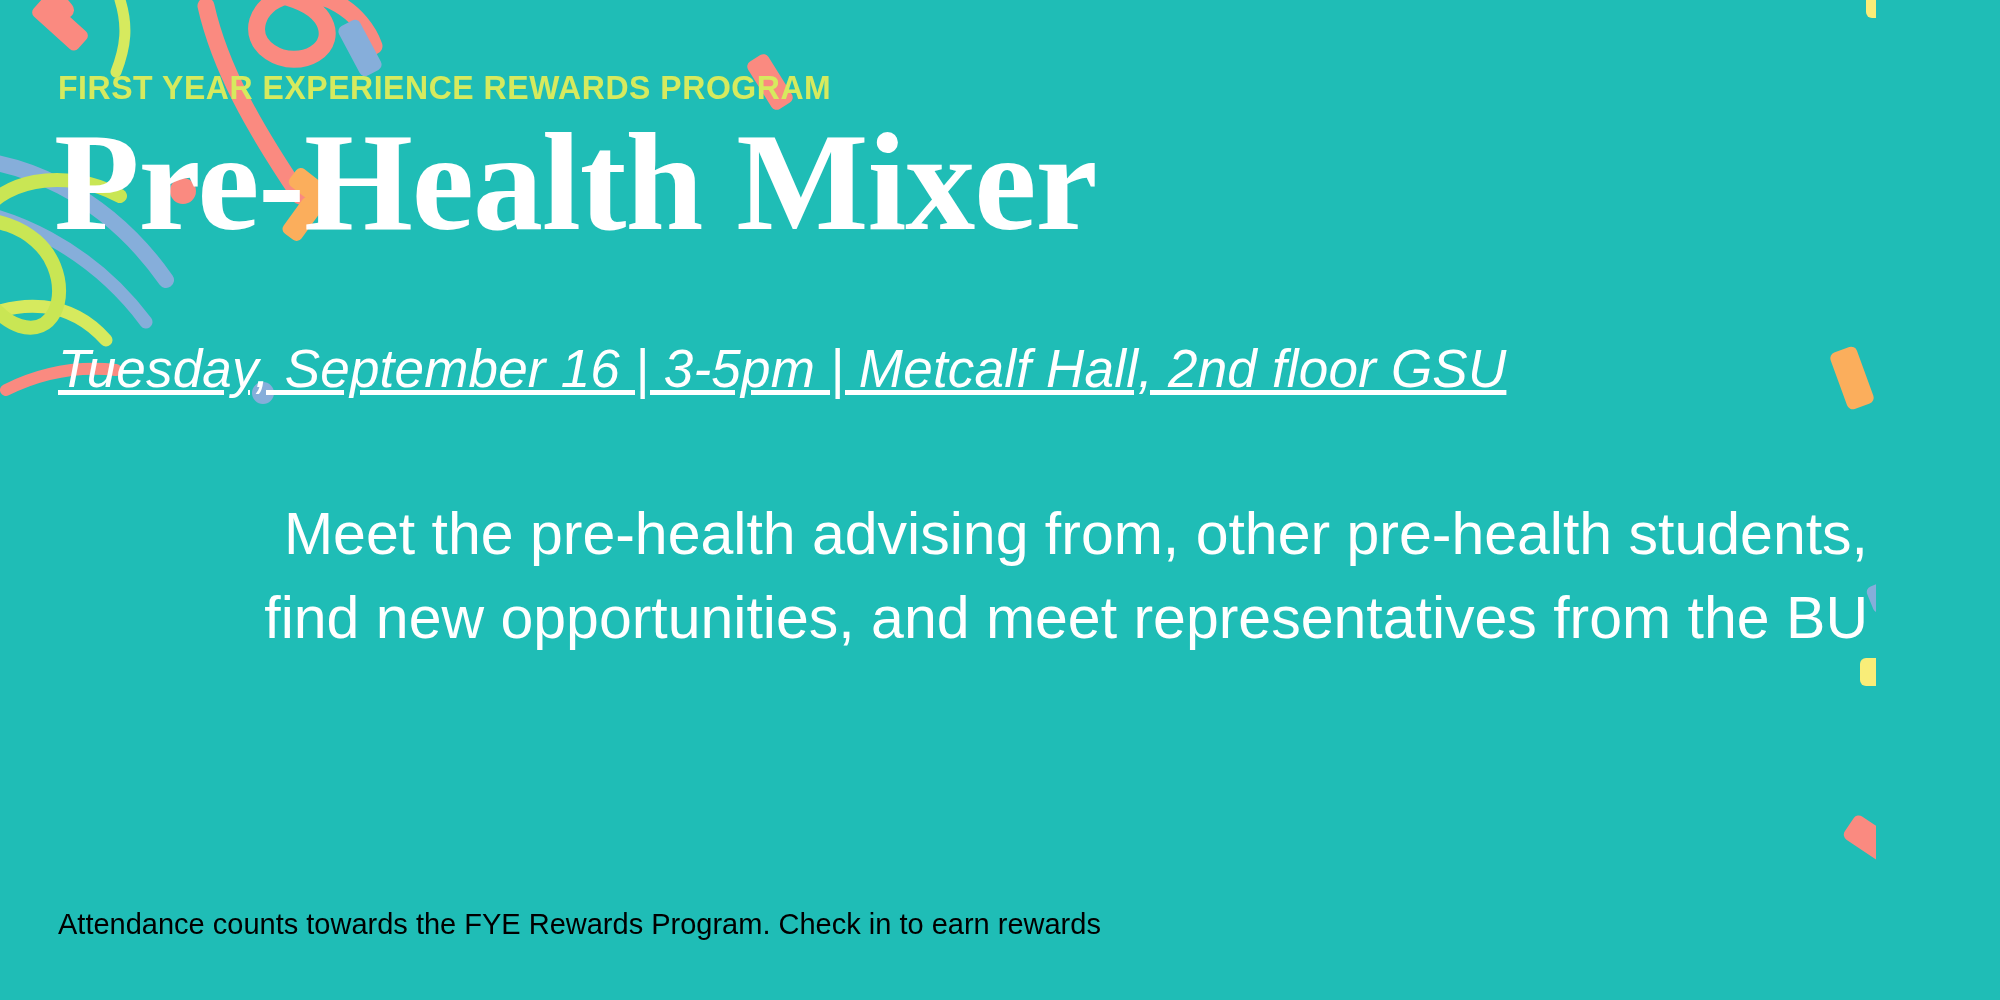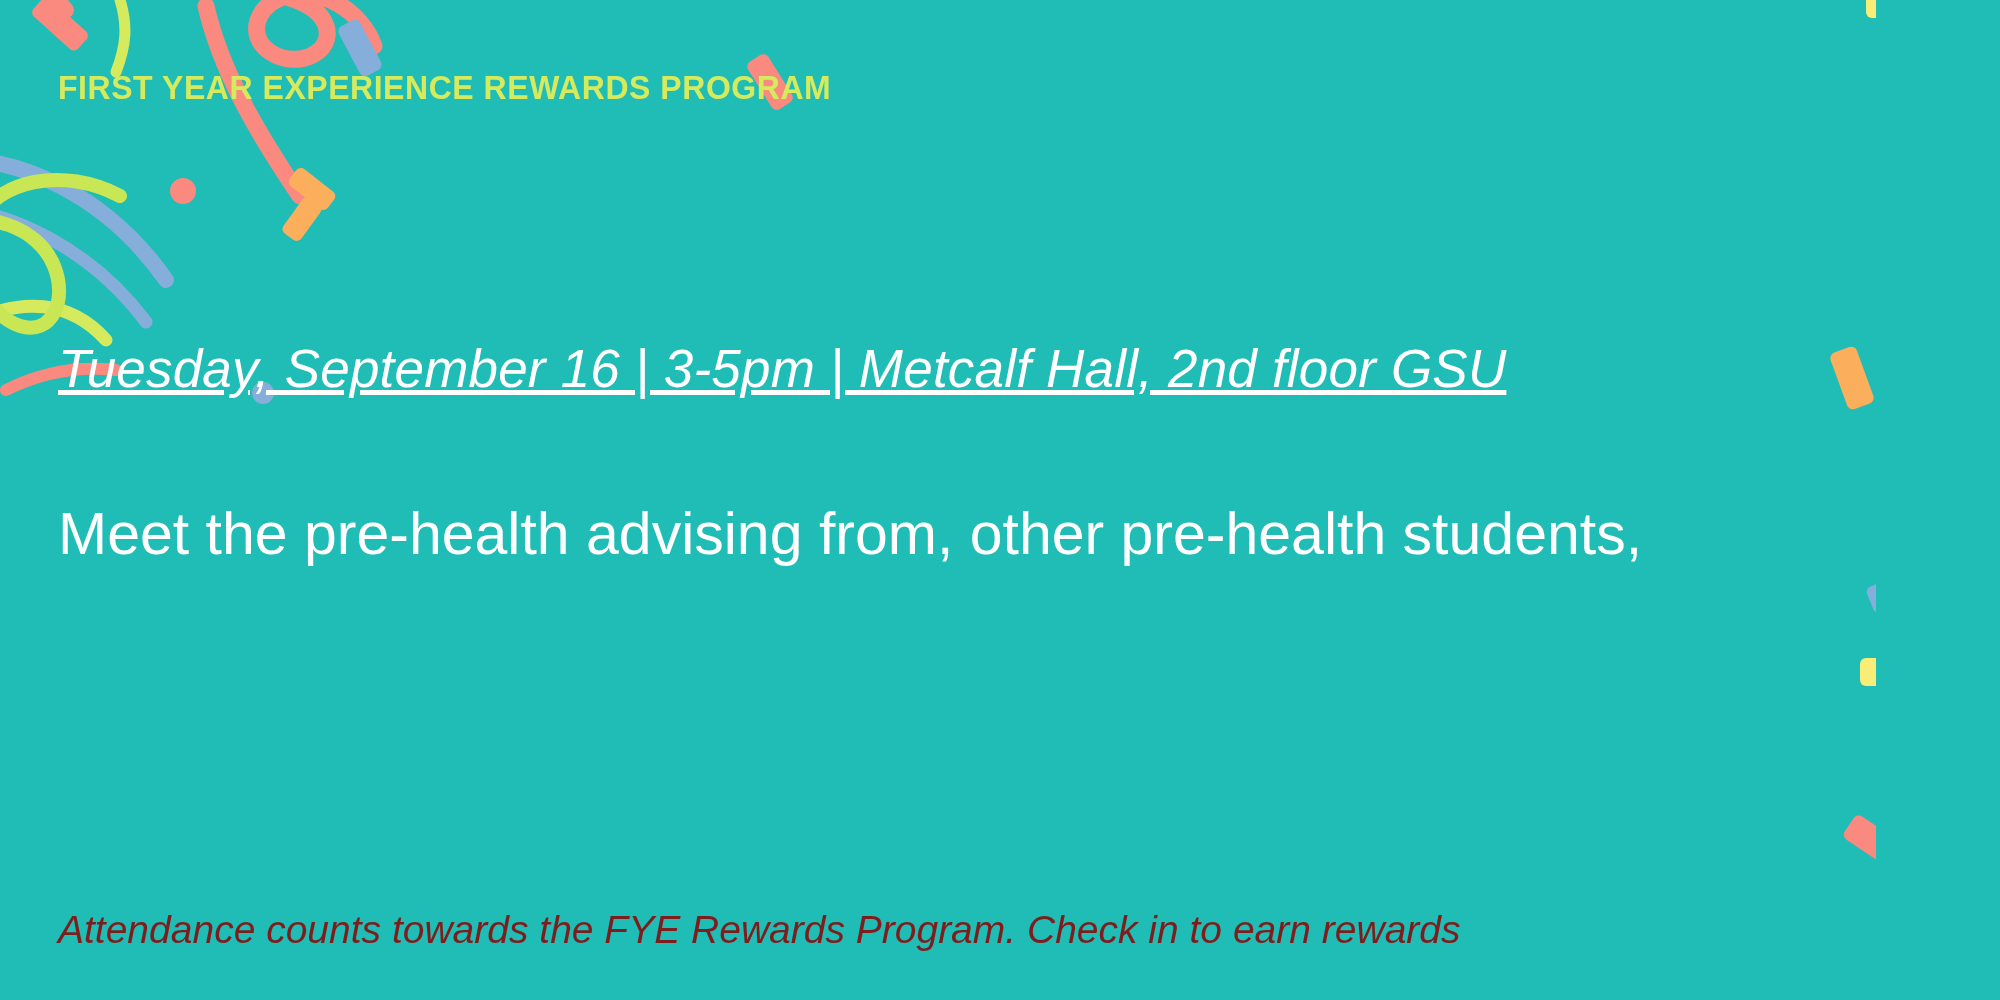--- a/index.html
+++ b/index.html
@@ -10,20 +10,21 @@
     overflow:hidden;
     position:relative;
   }
 
   #poster {
     position:absolute;
     inset:0;
     width:1876px;
     height:1000px;
     overflow:hidden;
+    text-align:right;
   }
 
   
   .deco-layer {
     position:absolute;
     inset:0;
     pointer-events:none;
   }
   .chip {
     position:absolute;
@@ -93,24 +94,23 @@
     font-size:59px;
     line-height:84px;
     white-space:pre;
   }
   .body-copy .line { display:block; }
 
   .footnote {
     position:absolute;
     top:908px;
     left:0;
-    color:#7f1d1d;
+    color:#000000;
     font-family:"Liberation Sans Narrow","Liberation Sans", sans-serif;
-    font-style:italic;
-    font-size:39px;
+    font-size:29px;
     white-space:nowrap;
   }
 </style>
 </head>
 <body>
 
 <div id="poster">
 
   <div class="deco-layer">
     <svg width="560" height="440" viewBox="0 0 560 440" style="position:absolute;left:-30px;top:-40px;">
@@ -160,20 +160,21 @@
       <span class="chip" style="left: 742px; top: 70px; width: 56px; height: 24px; background: rgb(250, 138, 128); transform: rotate(58deg);"></span>
       <span class="chip" style="left: 288px; top: 178px; width: 48px; height: 22px; background: rgb(251, 174, 92); transform: rotate(38deg);"></span>
       <span class="chip" style="left: 280px; top: 208px; width: 44px; height: 22px; background: rgb(251, 174, 92); transform: rotate(126deg);"></span>
       <span class="chip" style="left: 30px; top: 12px; width: 60px; height: 24px; background: rgb(250, 138, 128); transform: rotate(42deg);"></span>
     </div>
 
   <div class="content">
 
     <div class="eyebrow">FIRST YEAR EXPERIENCE REWARDS PROGRAM</div>
 
+    <h1 class="headline">Pre-Health Mixer</h1>
 
     <div class="dateline">Tuesday, September 16 | 3-5pm | Metcalf Hall, 2nd floor GSU</div>
 
-    <div class="body-copy" id="body-copy"><span class="line">Meet the pre-health advising from, other pre-health students,</span></div>
+    <div class="body-copy" id="body-copy"><span class="line">Meet the pre-health advising from, other pre-health students,</span><span class="line">find new opportunities, and meet representatives from the BU</span></div>
 
     <div class="footnote">Attendance counts towards the FYE Rewards Program. Check in to earn rewards</div>
   </div>
 </div>
 
 </body></html>

